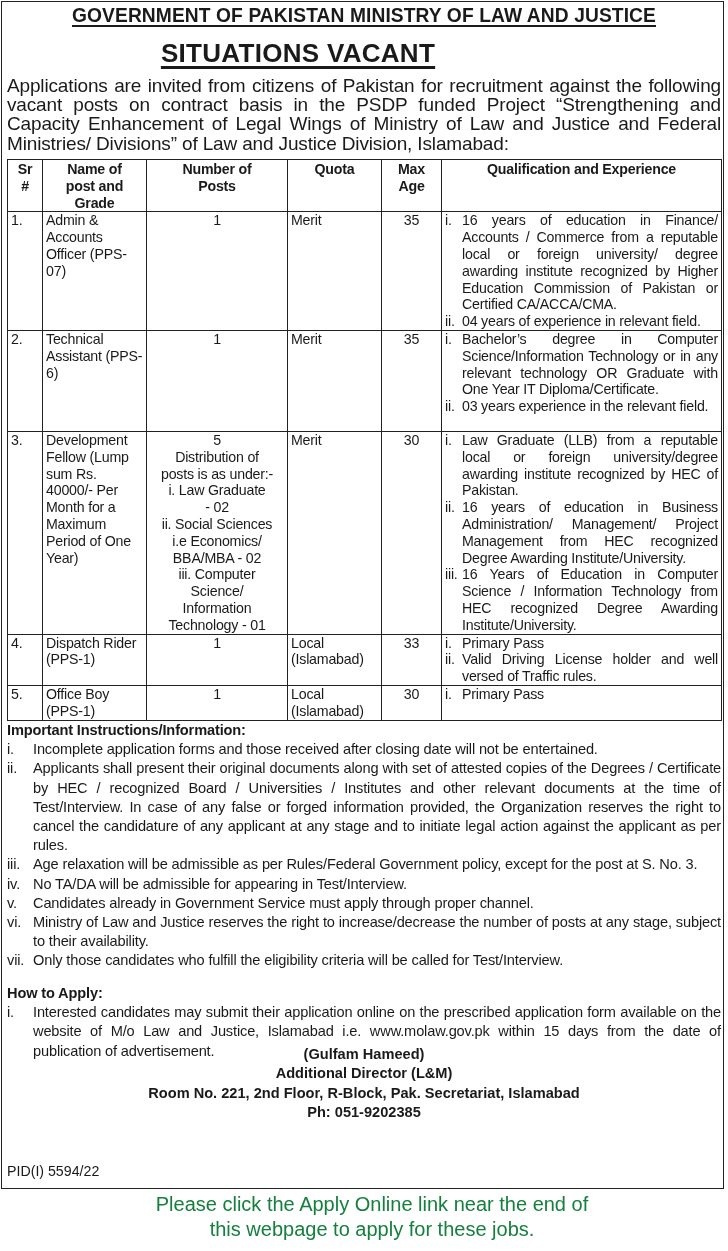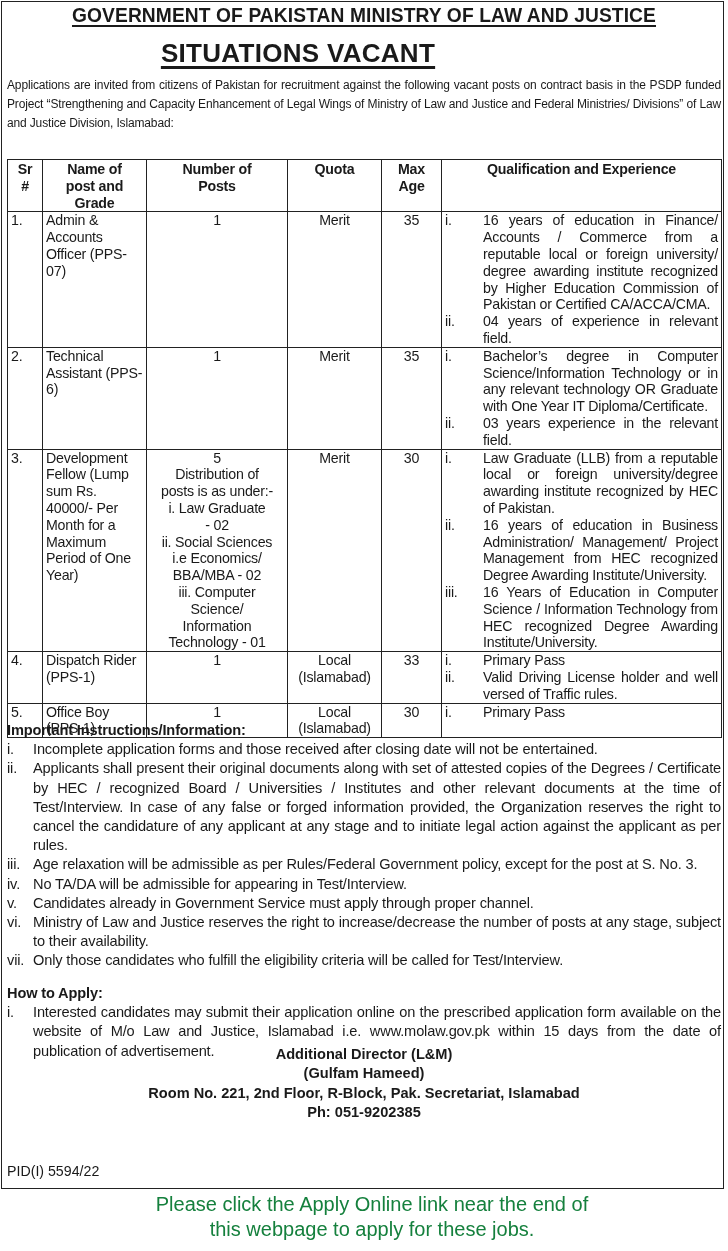--- a/index.html
+++ b/index.html
@@ -17,43 +17,43 @@
     text-decoration: underline; text-decoration-thickness: 2px; text-underline-offset: 3px;
     transform: scaleX(0.985); transform-origin: center;
   }
   .title2 {
     position: absolute; left: 0; width: 596px; top: 38px; text-align: center;
     font-weight: bold; font-size: 26px; letter-spacing: 0.3px;
     text-decoration: underline; text-decoration-thickness: 2.5px; text-underline-offset: 4px;
   }
   .intro {
     position: absolute; left: 7px; width: 714px; top: 76px;
-    font-size: 12px; line-height: 19.2px; text-align: justify;
+    font-size: 19px; line-height: 19.2px; text-align: justify;
     text-align-last: left; letter-spacing: -0.15px;
   }
   table.jobs {
     position: absolute; left: 7px; top: 159px; width: 715px;
     border-collapse: collapse; font-size: 14.2px; line-height: 16.8px;
     letter-spacing: -0.2px;
   }
   table.jobs th, table.jobs td {
     border: 1.5px solid #222; vertical-align: top; padding: 0 3px;
   }
   table.jobs th { font-weight: bold; text-align: center; padding-top: 1px; height: 50px; }
   .c-sr { width: 28px; }
   .c-name { width: 97px; margin-top: 36px; }
   .c-num { width: 134px; text-align: center; }
-  .c-quota { width: 87px; text-align: center; }
+  .c-quota { width: 87px; text-align: left; }
   .c-age { width: 53px; text-align: center; }
   .c-qual { text-align: justify; }
   th.c-num, th.c-quota, th.c-age { text-align: center; }
   td.c-sr, td.c-name { text-align: left; }
   .qitem { display: flex; }
   .qmark { flex: 0 0 auto; min-width: 16px; padding-right: 1px; }
-  .qtext { flex: 1; text-align: justify; text-align-last: left; margin-left: 21px; }
+  .qtext { flex: 1; text-align: justify; text-align-last: left; }
   .row1 td { height: 115px; }
   .row2 td { height: 100px; }
   .row3 td { height: 200px; }
   .row4 td { height: 48px; }
   .row5 td { height: 32px; }
   .sect {
     position: absolute; left: 7px; width: 714px; font-size: 14.6px; line-height: 19.2px;
     letter-spacing: -0.15px;
   }
   .sect-head { font-weight: bold; text-underline-offset: 2px; }
@@ -249,22 +249,22 @@
 
 <div class="sect" style="top:984px;">
   <div class="sect-head">How to Apply:</div>
   <div class="li">
     <span class="m">i.</span>
     <span class="t">Interested candidates may submit their application online on the prescribed application form available on the website of M/o Law and Justice, Islamabad i.e. www.molaw.gov.pk within 15 days from the date of publication of advertisement.</span>
   </div>
 </div>
 
 <div class="sign">
+  <div>(Gulfam Hameed)</div>
   <div>Additional Director (L&amp;M)</div>
-  <div>(Gulfam Hameed)</div>
   <div>Room No. 221, 2nd Floor, R-Block, Pak. Secretariat, Islamabad</div>
   <div>Ph: 051-9202385</div>
 </div>
 
 <div class="pid">PID(I) 5594/22</div>
 
 <div class="notice">
   <div>Please click the Apply Online link near the end of</div>
   <div>this webpage to apply for these jobs.</div>
 </div>

